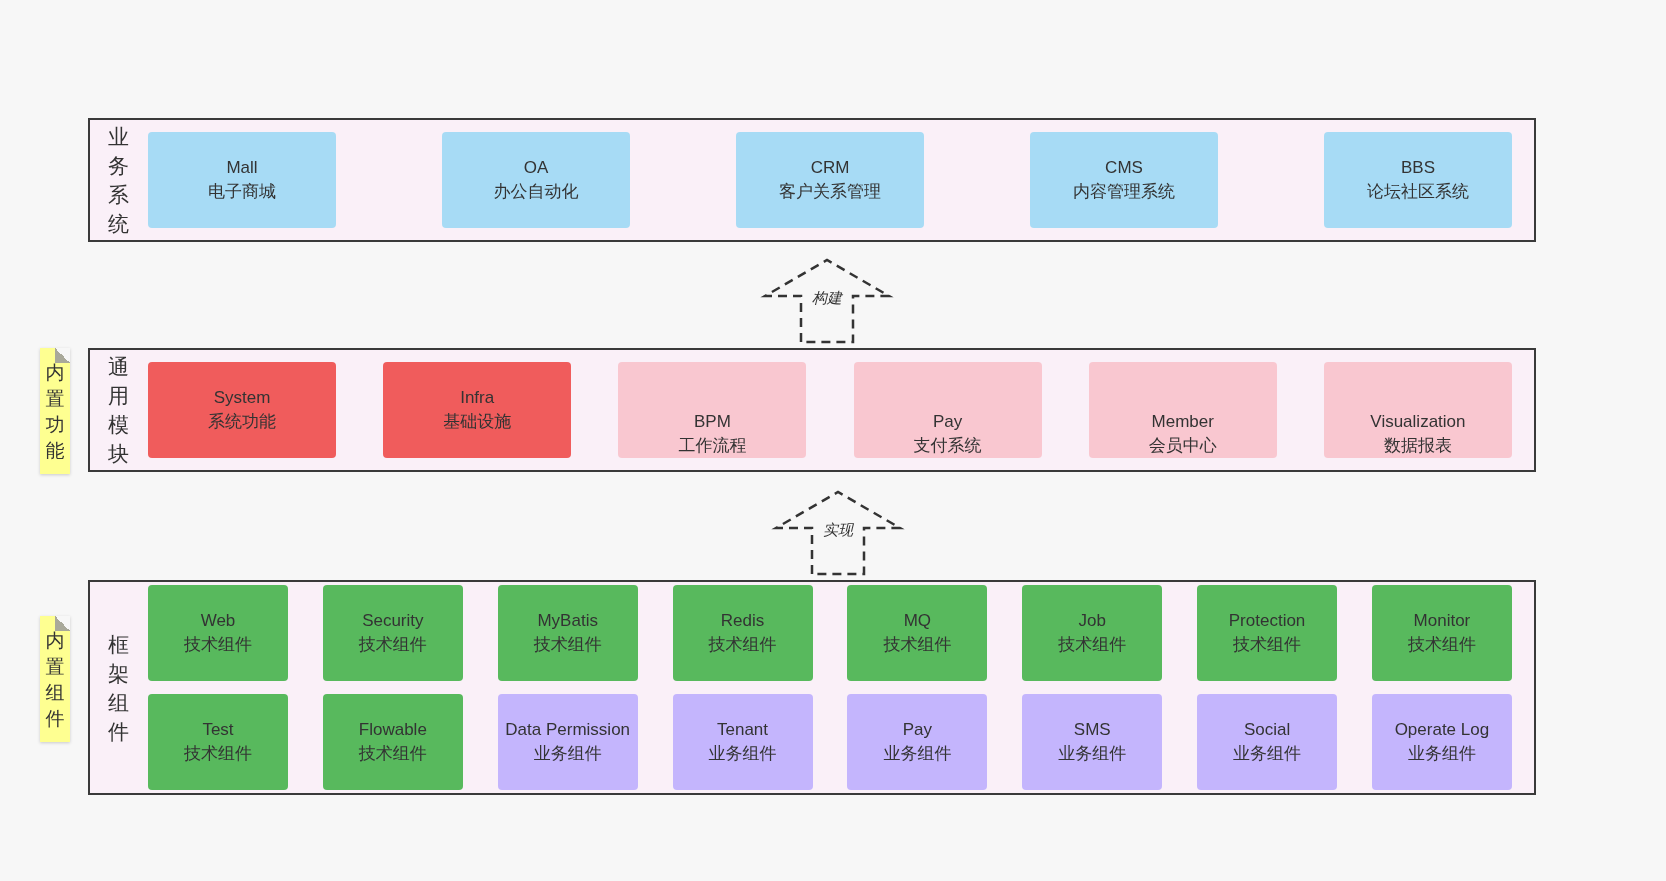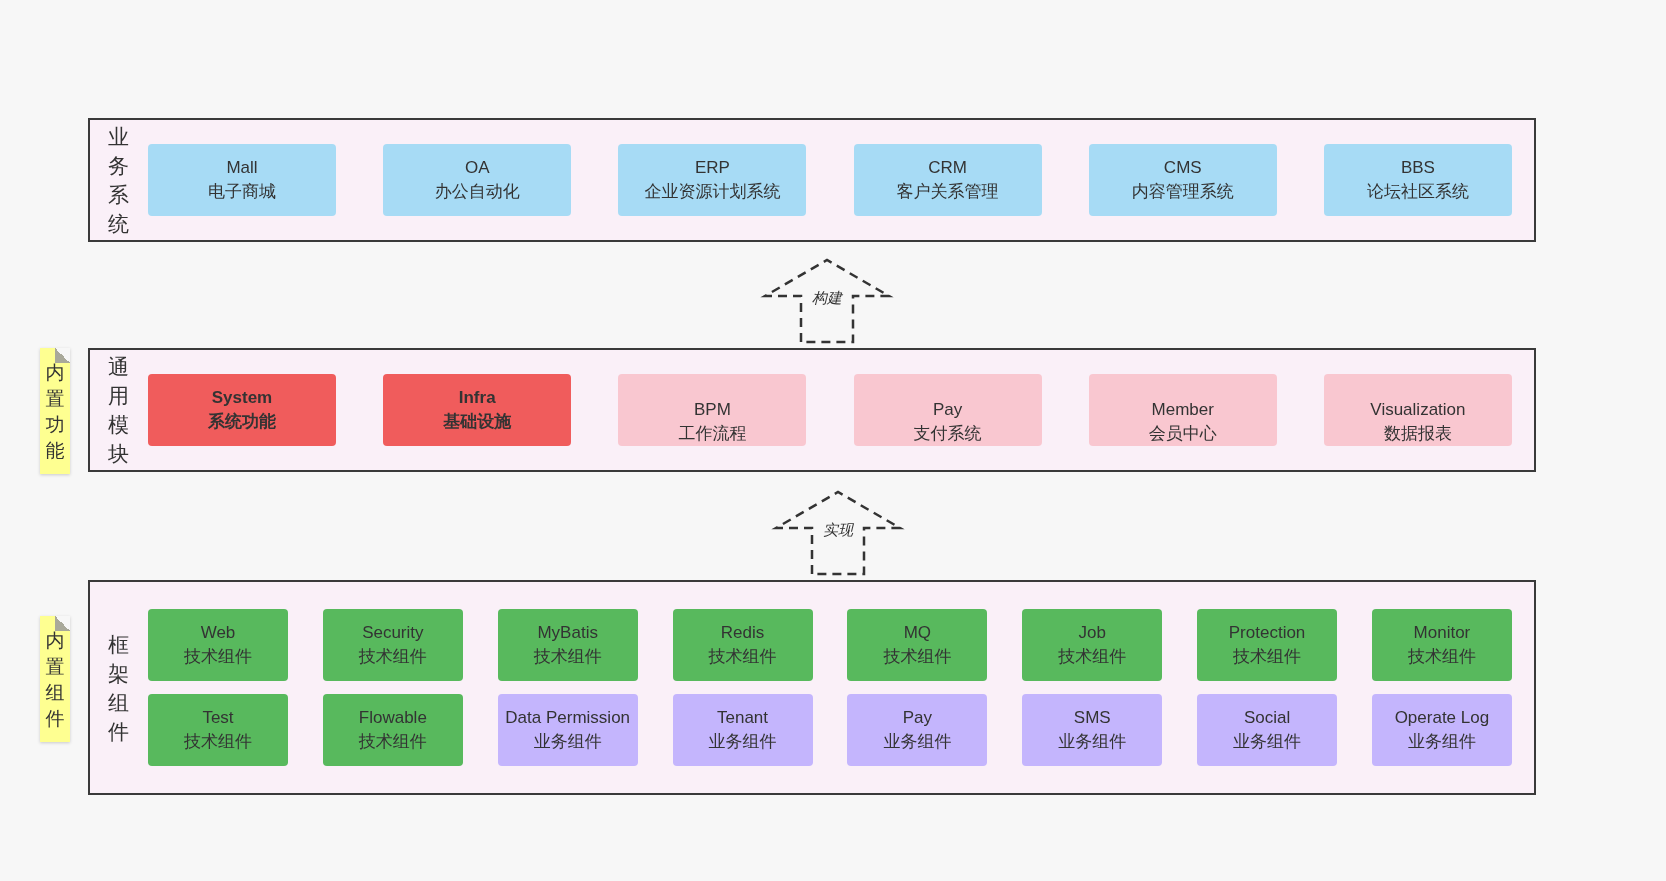--- a/index.html
+++ b/index.html
@@ -42,36 +42,36 @@
   }
   .rows {
     flex: 1;
     display: flex;
     flex-direction: column;
     gap: 13px;
     padding: 0 22px 0 16px;
   }
   .rows .boxes { padding: 0; }
   .box {
-    height: 72px;
+    height: 96px;
     border-radius: 4px;
     display: flex;
     flex-direction: column;
     justify-content: center;
     align-items: center;
     text-align: center;
     font-size: 17px;
     line-height: 24px;
     padding: 0 4px;
   }
   .box .box-title { white-space: normal; }
   .w6 { width: 188px; }
   .w8 { width: 140px; }
   .blue   { background: #a7dbf5; }
-  .red    { background: #f05c5c; font-weight: bold; }
+  .red    { background: #f05c5c; }
   .pink   { background: #f9c7d0; justify-content: flex-end; }
   .green  { background: #58b95d; }
   .lgreen { background: #c4b5fd; }
   .sticky {
     position: absolute;
     left: 40px;
     width: 30px;
     background: #feff91;
     box-shadow: 0 1px 3px rgba(0,0,0,0.18);
     font-family: Liberation Mono, monospace;
@@ -115,24 +115,20 @@
   <div class="boxes">
     <div class="box w6 blue">
       <div class="box-title">Mall</div>
       <div class="box-sub">电子商城</div>
     </div>
     <div class="box w6 blue">
       <div class="box-title">OA</div>
       <div class="box-sub">办公自动化</div>
     </div>
     <div class="box w6 blue">
-      <div class="box-title">ERP</div>
-      <div class="box-sub">企业资源计划系统</div>
-    </div>
-    <div class="box w6 blue">
       <div class="box-title">CRM</div>
       <div class="box-sub">客户关系管理</div>
     </div>
     <div class="box w6 blue">
       <div class="box-title">CMS</div>
       <div class="box-sub">内容管理系统</div>
     </div>
     <div class="box w6 blue">
       <div class="box-title">BBS</div>
       <div class="box-sub">论坛社区系统</div>

